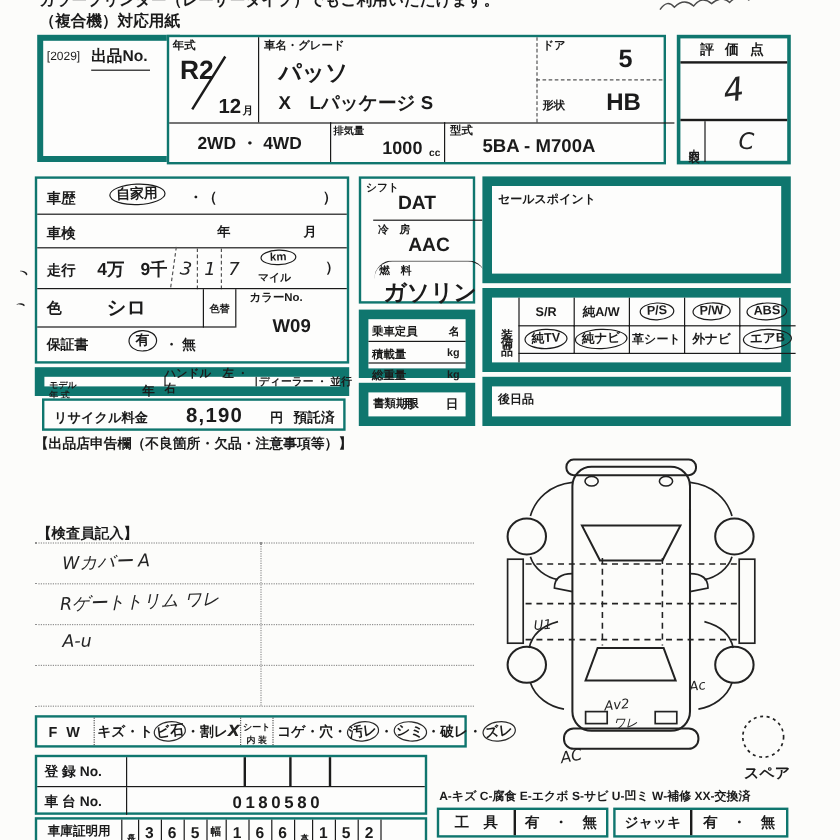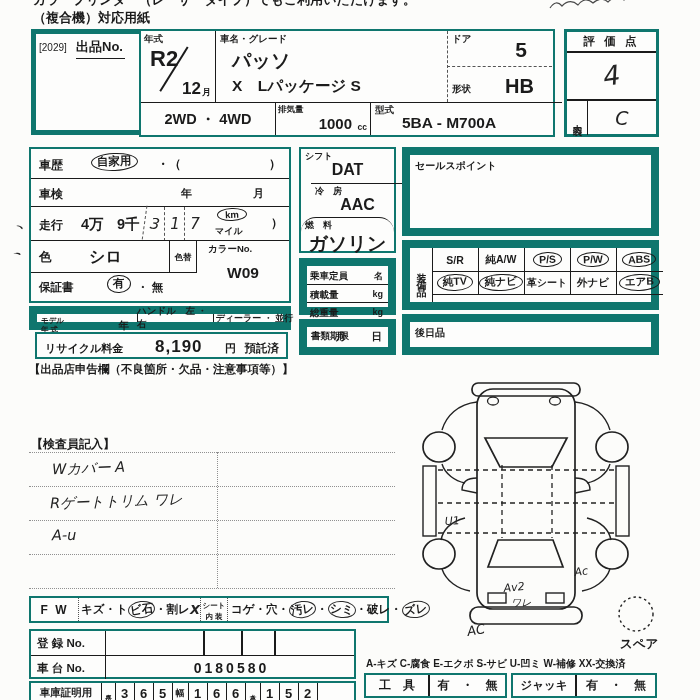--- a/index.html
+++ b/index.html
@@ -148,21 +148,21 @@
 
   <div class="bx b25" style="left:299px;top:147px;width:97px;height:106px;">
     <div class="abs" style="left:0;top:0;width:100%;height:34px;">
       <span class="lbl abs" style="left:4px;top:3px;font-size:9px;">シフト</span>
       <div class="abs bold" style="left:0;top:12px;width:100%;text-align:center;font-size:16px;">DAT</div>
     </div>
     <div class="abs sol-t" style="left:10px;top:34px;width:100%;height:34px;">
       <span class="lbl abs" style="left:4px;top:3px;font-size:9px;">冷　房</span>
       <div class="abs bold" style="left:0;top:12px;width:100%;text-align:center;font-size:16px;">AAC</div>
     </div>
-    <div class="abs sol-t" style="left:0;top:68px;width:100%;height:33px;border-radius:15px;">
+    <div class="abs sol-t" style="left:11px;top:68px;width:100%;height:33px;border-radius:15px;">
       <span class="lbl abs" style="left:4px;top:3px;font-size:9px;">燃　料</span>
       <div class="abs bold" style="left:0;top:13px;width:100%;text-align:center;font-size:19px;">ガソリン</div>
     </div>
   </div>
 
   <div class="bx" style="left:299px;top:258px;width:97px;height:57px;">
     <div class="abs" style="left:0;top:0;width:100%;height:18px;">
       <span class="abs bold" style="left:3px;top:4px;font-size:9.5px;">乗車定員</span>
       <span class="abs bold" style="right:5px;top:4px;font-size:9px;">名</span>
     </div>

